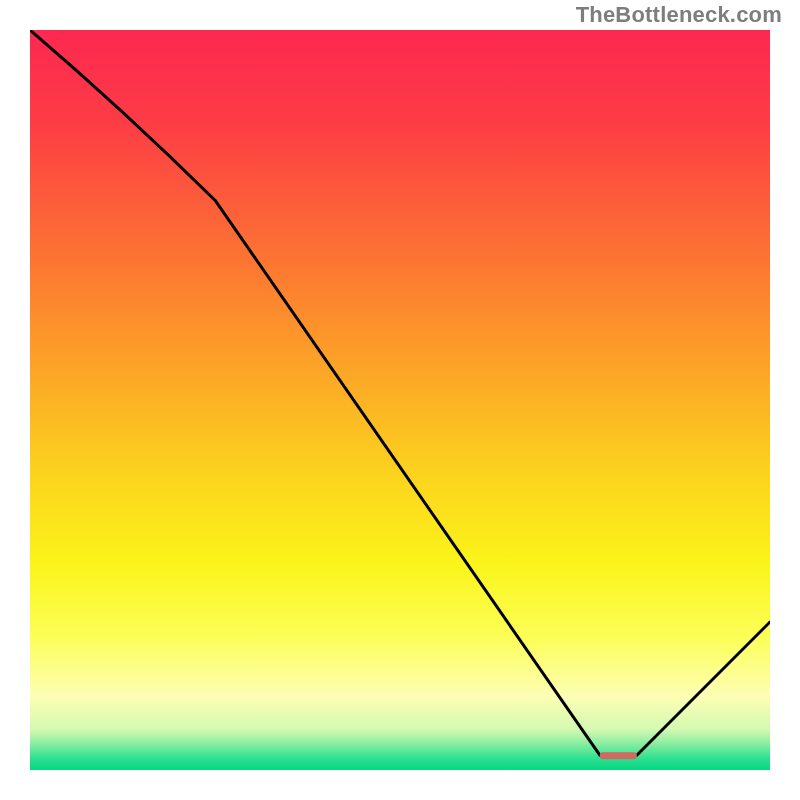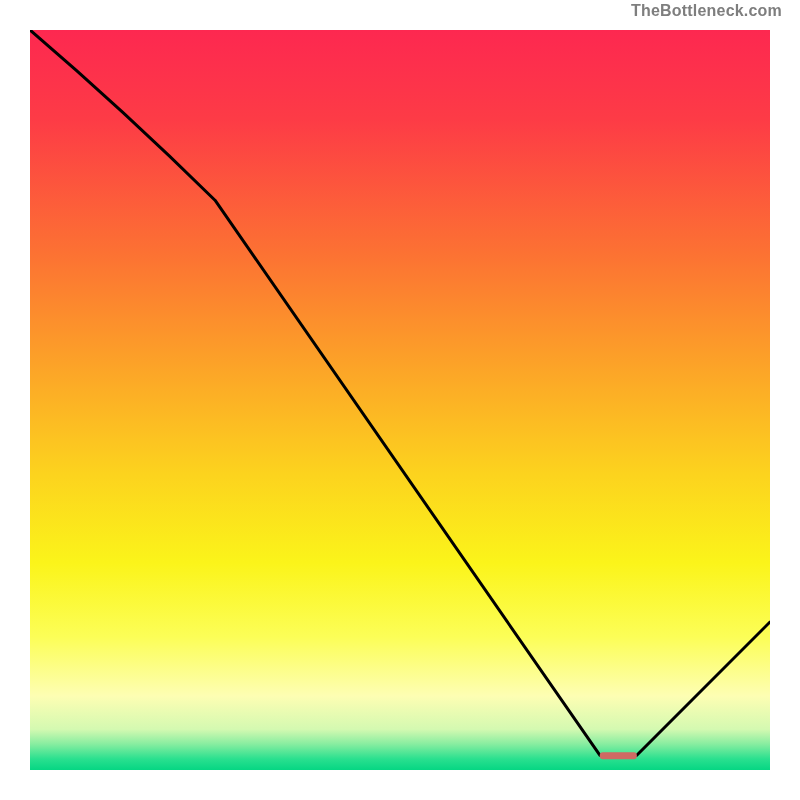--- a/index.html
+++ b/index.html
@@ -13,21 +13,21 @@
   }
   .page {
     position: relative;
     width: 800px;
     height: 800px;
   }
   .attribution {
     position: absolute;
     top: 2px;
     right: 18px;
-    font-size: 16px;
+    font-size: 22px;
     font-weight: 600;
     color: #7e7e7e;
     letter-spacing: 0.2px;
     margin-left: 20px;
   }
   .plot {
     position: absolute;
     left: 30px;
     top: 30px;
     width: 740px;

